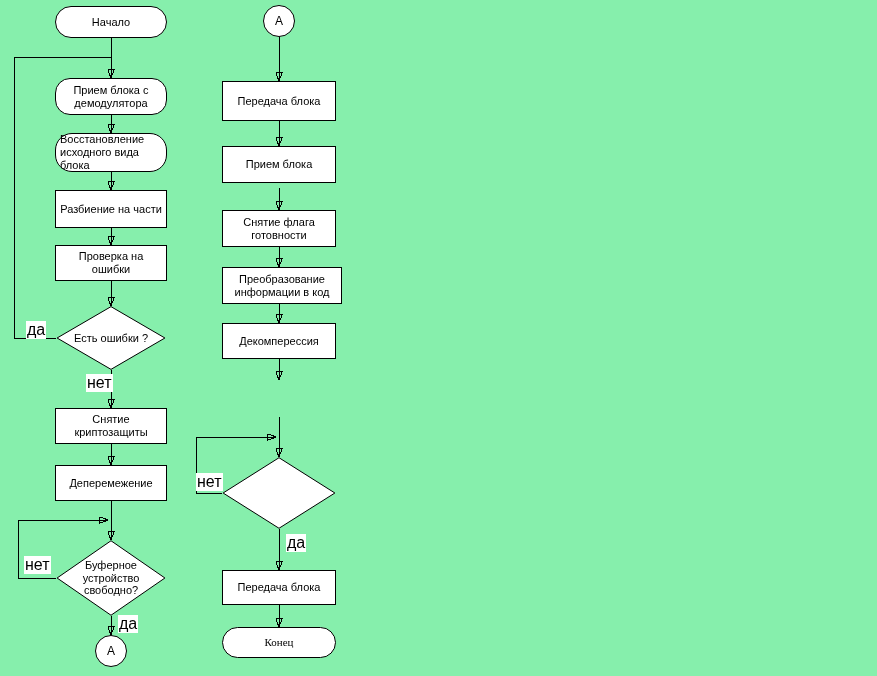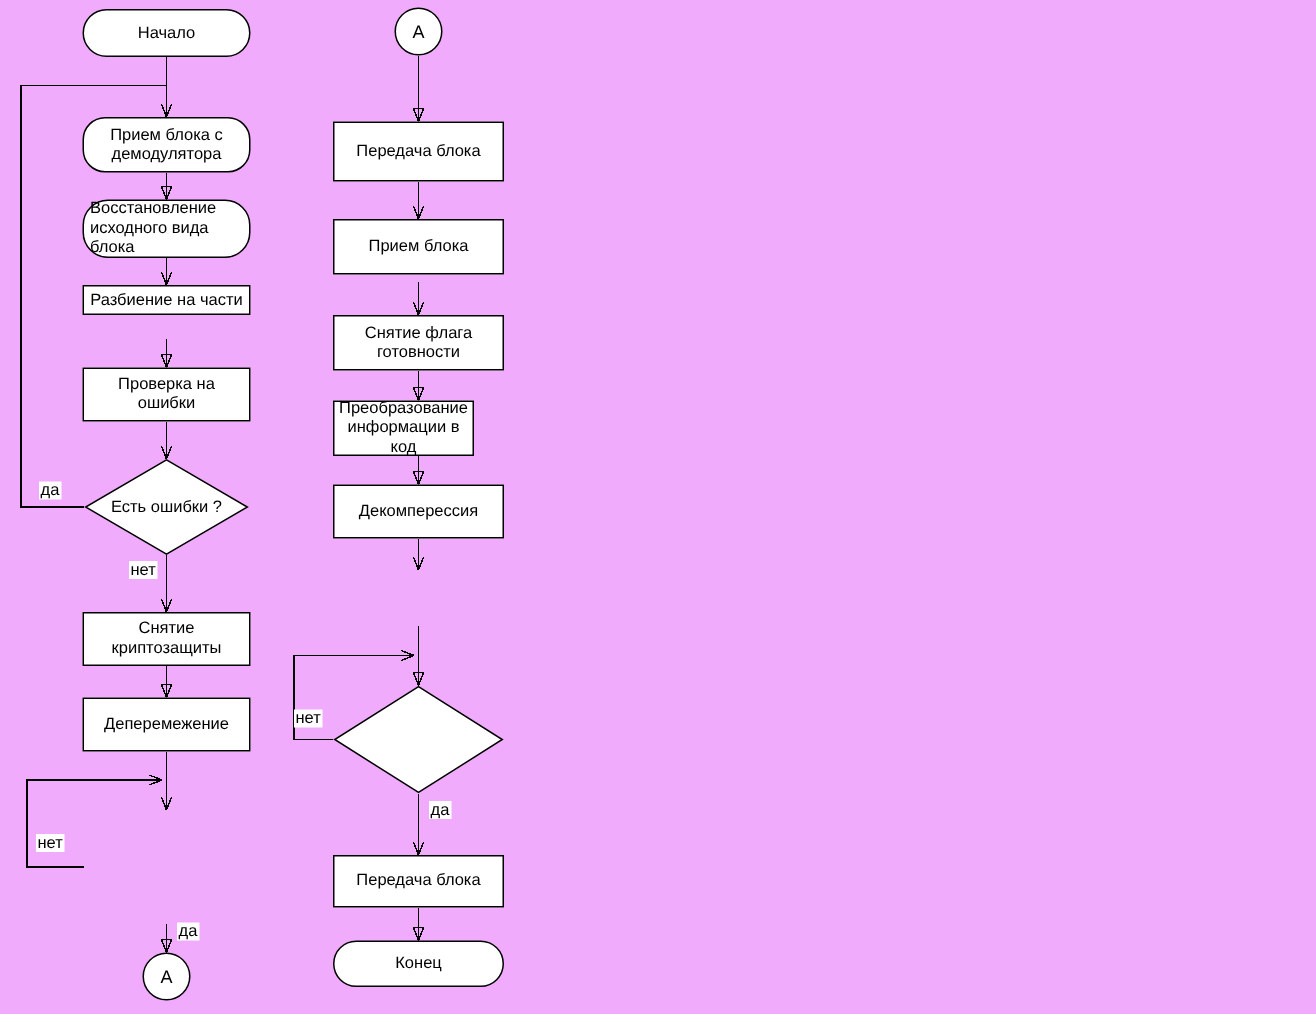--- a/index.html
+++ b/index.html
@@ -1,34 +1,34 @@
 <!DOCTYPE html>
 <html><head>
 <meta charset="utf-8">
 <style>
   * { margin:0; padding:0; box-sizing:border-box; }
   html,body { background:#ffffff; }
   body { font-family:"Liberation Sans", sans-serif; color:#000; }
-  .canvas { position:relative; width:877px; height:676px; background:#f0abfc; overflow:hidden; }
+  .canvas { position:relative; width:877px; height:676px; background:#86efac; overflow:hidden; }
   .connectors { position:absolute; left:0; top:0; z-index:1; }
   .connectors path { stroke:#000; stroke-width:1; fill:none; }
   .node {
     position:absolute; z-index:2;
     display:flex; align-items:center; justify-content:center;
     text-align:center; font-size:11px; line-height:1.18; color:#000;
   }
   .rect { background:#fff; border:1px solid #000; padding:2px 3px; }
   .terminal { background:#fff; border:1px solid #000; border-radius:16px; padding:2px 4px; }
   .circle { background:#fff; border:1px solid #000; border-radius:50%; font-size:12px; }
   .diamond { background:transparent;align-items:center; }
   .diamond > svg { position:absolute; left:0; top:0; width:100%; height:100%; }
   .diamond polygon { fill:#fff; stroke:#000; }
   .diamond .dtext { position:relative; z-index:1; padding:0 16px; }
   .align-left { justify-content:center; text-align:left; padding-left:4px;border-radius:17px; }
-  .blabel { position:absolute; z-index:3; font-size:11px; line-height:1.1; background:#fff; padding:0 1px; }
+  .blabel { position:absolute; z-index:3; font-size:16px; line-height:1.1; background:#fff; padding:0 1px; }
 </style>
 </head>
 <body>
 
 <div class="canvas">
 
   <svg class="connectors" width="877" height="676" viewBox="0 0 877 676" shape-rendering="crispEdges">
     <defs>
       <marker id="ah" markerWidth="9" markerHeight="7" refX="8" refY="3.5" orient="auto" markerUnits="userSpaceOnUse">
         <path d="M0,0 L9,3.5 L0,7 Z" fill="#000" stroke="none"></path>
@@ -64,21 +64,21 @@
   </div>
 
   <div class="node rect" style="left:55px; top:78px; width:112px; height:37px;border-radius:15px;">
     <span>Прием блока с демодулятора</span>
   </div>
 
   <div class="node rect align-left" style="left:55px; top:133px; width:112px; height:39px;">
     <span>Восстановление исходного вида блока</span>
   </div>
 
-  <div class="node rect" style="left:55px; top:190px; width:112px; height:20px;text-align:center;">
+  <div class="node rect" style="left:55px; top:190px; width:112px; height:38px;text-align:center;">
     <span>Разбиение на части</span>
   </div>
 
   <div class="node rect" style="left:55px; top:245px; width:112px; height:36px;">
     <span>Проверка на ошибки</span>
   </div>
 
   <div class="node diamond" style="left:56px; top:306px; width:110px; height:64px;">
     <svg viewBox="0 0 100 100" preserveAspectRatio="none">
       <polygon points="50,1 99,50 50,99 1,50" vector-effect="non-scaling-stroke"></polygon>
@@ -87,20 +87,26 @@
   </div>
 
   <div class="node rect" style="left:55px; top:408px; width:112px; height:36px;">
     <span>Снятие криптозащиты</span>
   </div>
 
   <div class="node rect" style="left:55px; top:465px; width:112px; height:36px;">
     <span>Деперемежение</span>
   </div>
 
+  <div class="node diamond" style="left:56px; top:540px; width:110px; height:76px;">
+    <svg viewBox="0 0 100 100" preserveAspectRatio="none">
+      <polygon points="50,1 99,50 50,99 1,50" vector-effect="non-scaling-stroke"></polygon>
+    </svg>
+    <span class="dtext">Буферное устройство свободно?</span>
+  </div>
 
   <div class="node circle" style="left:95px; top:635px; width:32px; height:32px;">
     <span>А</span>
   </div>
 
   <div class="node circle" style="left:263px; top:5px; width:32px; height:32px;">
     <span>А</span>
   </div>
 
   <div class="node rect" style="left:222px; top:81px; width:114px; height:40px;">
@@ -108,40 +114,40 @@
   </div>
 
   <div class="node rect" style="left:222px; top:146px; width:114px; height:37px;">
     <span>Прием блока</span>
   </div>
 
   <div class="node rect" style="left:222px; top:210px; width:114px; height:37px;text-align:center;">
     <span>Снятие флага готовности</span>
   </div>
 
-  <div class="node rect" style="left:222px; top:267px; width:94px; height:37px;">
+  <div class="node rect" style="left:222px; top:267px; width:120px; height:37px;">
     <span>Преобразование информации в код</span>
   </div>
 
   <div class="node rect" style="left:222px; top:323px; width:114px; height:36px;">
     <span>Декомперессия</span>
   </div>
 
 
   <div class="node diamond" style="left:222px; top:457px; width:114px; height:72px;">
     <svg viewBox="0 0 100 100" preserveAspectRatio="none">
       <polygon points="50,1 99,50 50,99 1,50" vector-effect="non-scaling-stroke"></polygon>
     </svg>
   </div>
 
   <div class="node rect" style="left:222px; top:570px; width:114px; height:35px;">
     <span>Передача блока</span>
   </div>
 
-  <div class="node terminal" style="left:222px; top:627px; width:114px; height:31px;">
+  <div class="node terminal" style="left:222px; top:627px; width:114px; height:31px;font-family:Liberation Serif, serif;">
     <span>Конец</span>
   </div>
 
   <div class="blabel" style="left:26px; top:321px;">да</div>
   <div class="blabel" style="left:86px; top:374px;">нет</div>
   <div class="blabel" style="left:24px; top:556px;">нет</div>
   <div class="blabel" style="left:118px; top:615px;">да</div>
   <div class="blabel" style="left:196px; top:473px;">нет</div>
   <div class="blabel" style="left:286px; top:534px;">да</div>
 

